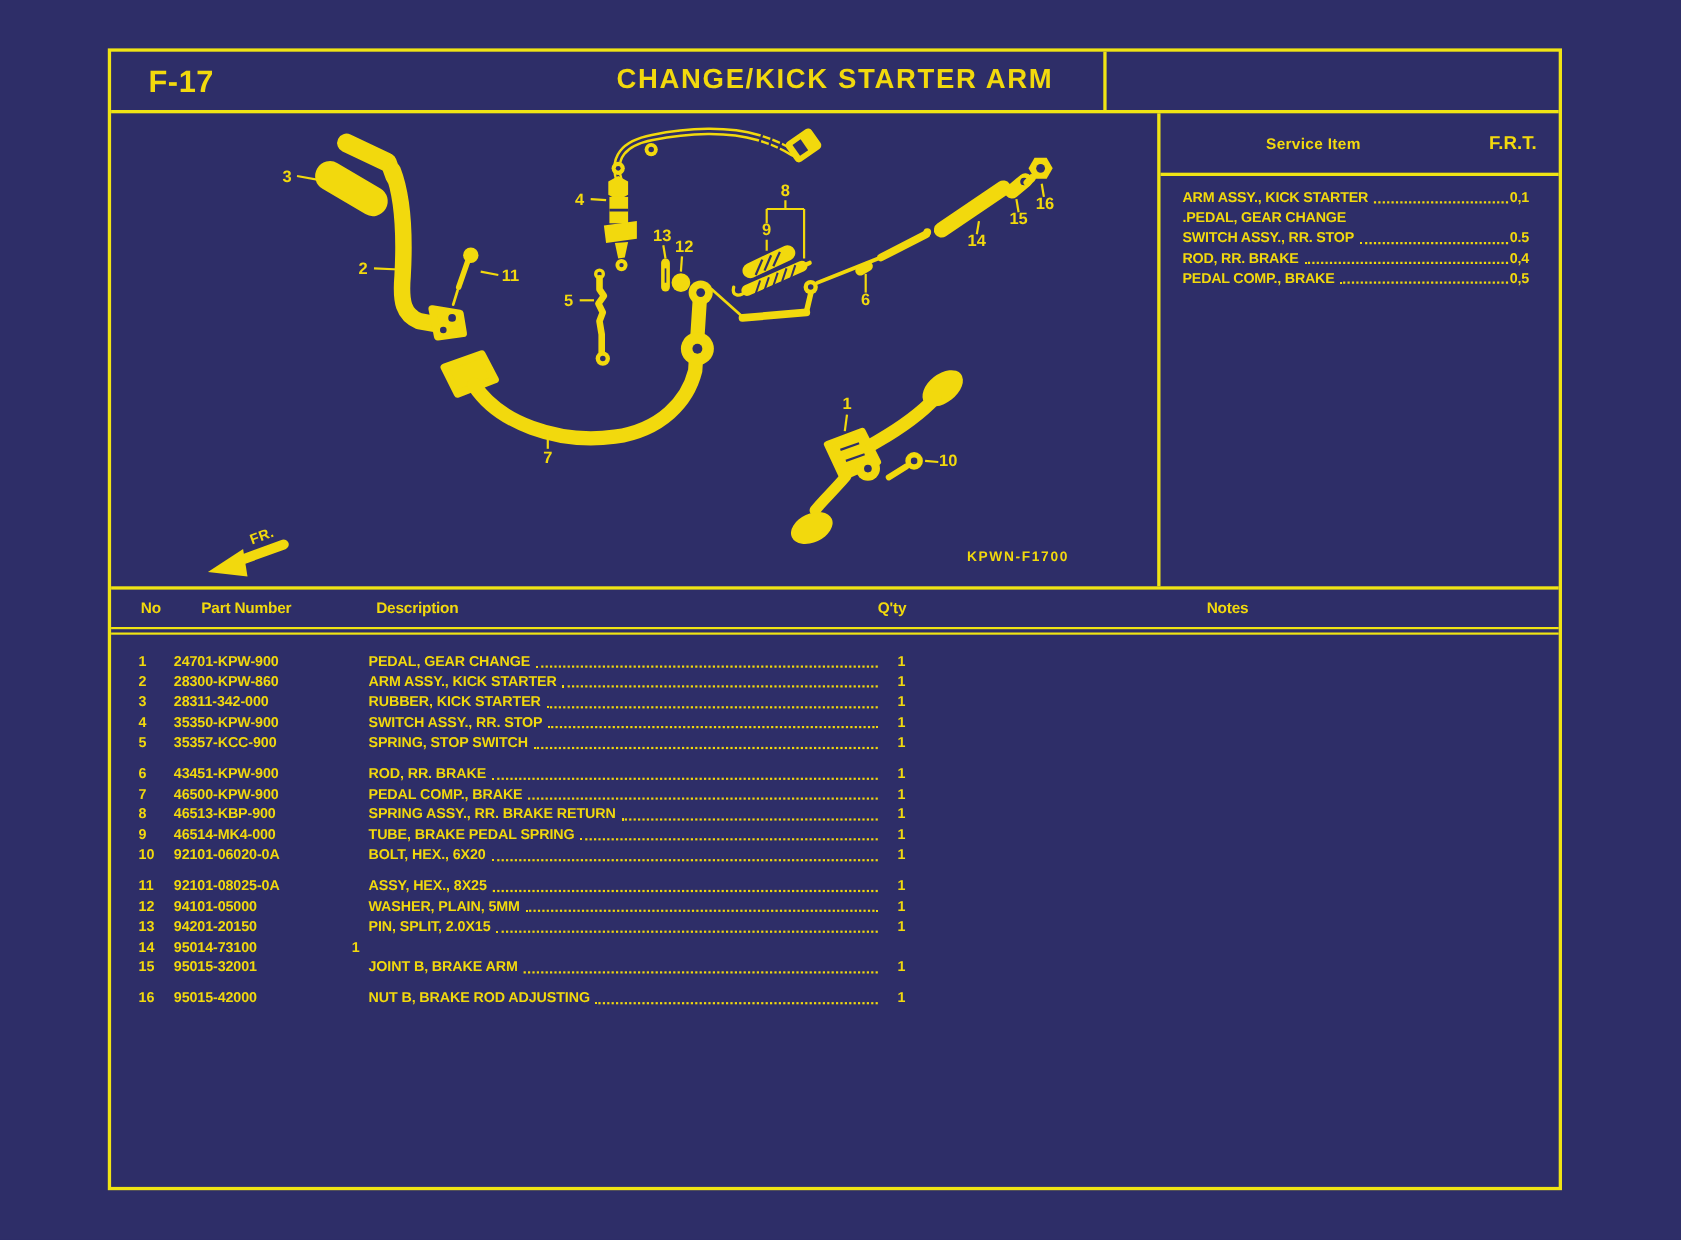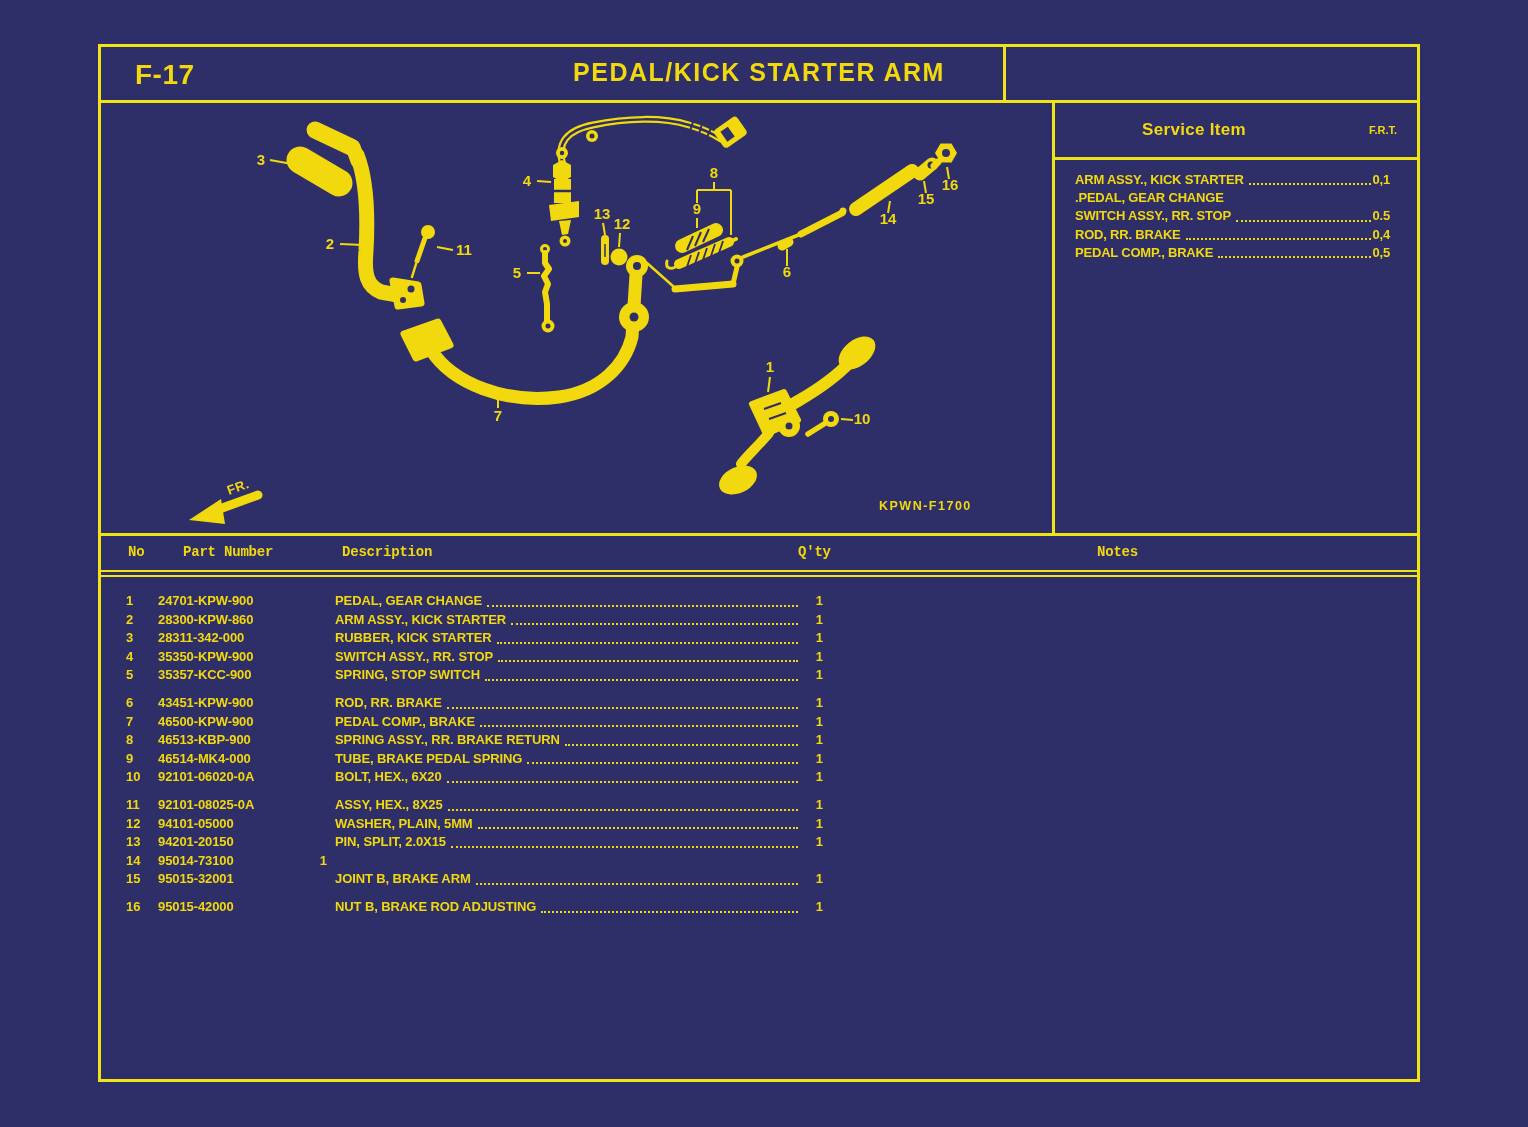--- a/index.html
+++ b/index.html
@@ -35,48 +35,48 @@
   svg text{font-family:"Liberation Sans",sans-serif;font-weight:bold;fill:var(--ink);}
   svg text.callout{font-size:15px;text-anchor:middle;}
   svg text.code{font-size:12.5px;letter-spacing:1.5px;}
   svg text.fr{font-size:13px;letter-spacing:.5px;}
   
   .service-panel{
     position:absolute;left:951px;top:0;width:365px;height:430px;
     border-left:3px solid var(--line);box-sizing:border-box;
   }
   .sp-header{height:54px;border-bottom:3px solid var(--line);display:flex;align-items:center;padding-right:20px;}
-  .sp-item-h{flex:1;text-align:center;font-size:17px;letter-spacing:.3px;}
-  .sp-frt-h{width:64px;text-align:right;font-size:11px;}
+  .sp-item-h{flex:1;text-align:center;font-size:14px;letter-spacing:.3px;}
+  .sp-frt-h{width:64px;text-align:right;font-size:17px;}
   .sp-items{padding:11px 27px 0 20px;}
   .sp-row{display:flex;line-height:18.2px;font-size:13px;letter-spacing:-.2px;white-space:nowrap;}
   .sp-row .dots{flex:1;border-bottom:2px dotted var(--ink);margin:0 2px 4px 5px;min-width:0;}
   
-  .table-header{position:relative;height:34px;border-top:3px solid var(--line);border-bottom:2px solid var(--line);font-family:Liberation Mono, monospace;}
+  .table-header{position:relative;height:34px;border-top:3px solid var(--line);border-bottom:2px solid var(--line);}
   .th-label{position:absolute;top:8px;font-size:14px;letter-spacing:-.2px;}
   .th-no{left:27px;} .th-part{left:82px;} .th-desc{left:229px;padding-left:12px;} .th-qty{left:697px;} .th-notes{left:996px;}
   .double-rule{height:2px;background:var(--line);margin-top:3px;}
   .rows{padding-top:15px;}
   .prow{display:flex;line-height:18.6px;font-size:13px;white-space:nowrap;letter-spacing:-.1px;}
   .prow.gap{margin-top:9px;}
   .c-no{width:57px;padding-left:25px;box-sizing:border-box;}
   .c-part{width:147px;}
   .c-desc{width:466px;display:flex;min-width:0;padding-left:30px;}
   .c-desc .dots{flex:1;border-bottom:2px dotted var(--ink);margin:0 3px 4px 5px;}
   .c-qty{width:22px;text-align:right;}
   .c-notes{flex:1;}
 </style>
 </head>
 <body>
 
 <div class="frame">
 
   <div class="titlebar">
     <div class="page-code">F-17</div>
-    <div class="page-title">PEDAL/KICK STARTER ARM</div>
+    <div class="page-title">CHANGE/KICK STARTER ARM</div>
     <div class="title-divider"></div>
   </div>
 
   <div class="content">
 
     <svg class="diagram" width="952" height="430" viewBox="0 0 952 430">
 
       <g>
         <line class="yl" x1="214" y1="27" x2="250" y2="44" stroke-width="17"></line>
         <line class="yl" x1="252" y1="44" x2="257" y2="58" stroke-width="15"></line>

